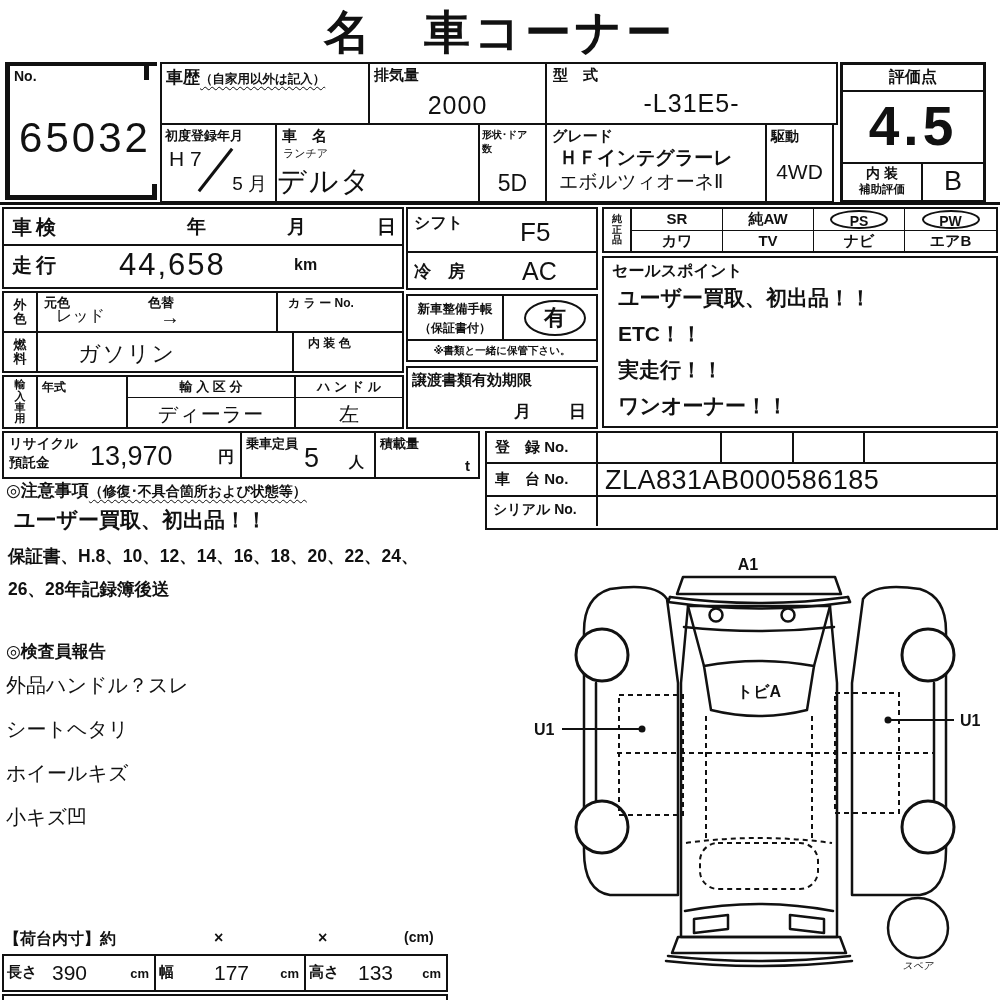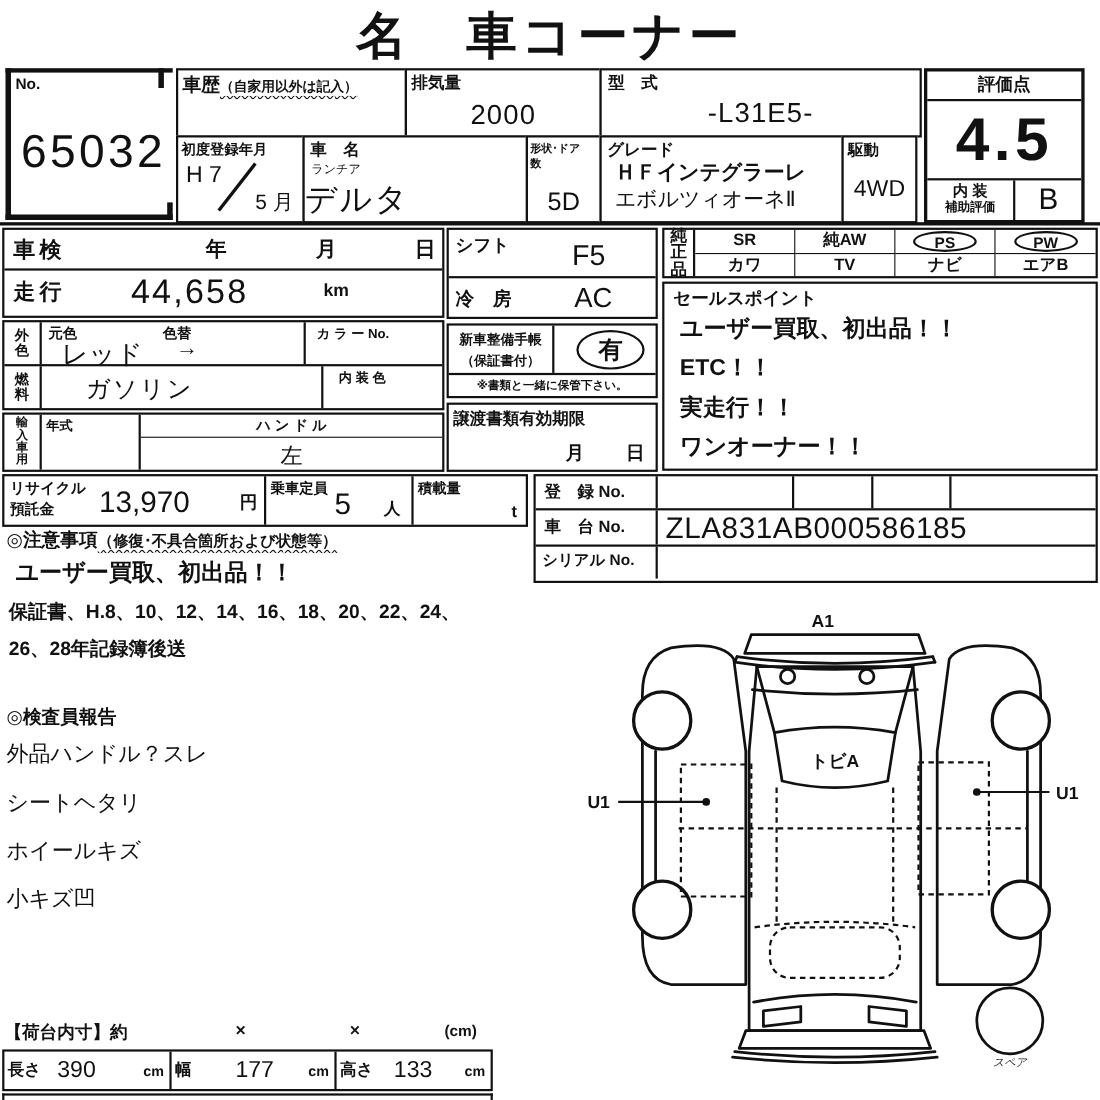--- a/index.html
+++ b/index.html
@@ -95,21 +95,21 @@
   </div>
 
   <div class="box" style="left:2px;top:291px;width:402px;height:82px;">
     <div class="abs" style="left:0;top:0;width:100%;height:40px;border-bottom:2px solid #111;display:flex;">
       <div style="width:32px;border-right:2px solid #111;display:flex;align-items:center;justify-content:center;">
         <span class="vtxt" style="width:1em;font-size:13px;">外色</span>
       </div>
       <div style="flex:1;position:relative;">
         <span class="b" style="position:absolute;left:6px;top:1px;font-size:13px;">元色</span>
         <span class="b" style="position:absolute;left:110px;top:1px;font-size:13px;">色替</span>
-        <span style="position:absolute;left:18px;top:13px;font-size:24px;">レッド</span>
+        <span style="position:absolute;left:18px;top:13px;font-size:16px;">レッド</span>
         <span style="position:absolute;left:122px;top:13px;font-size:20px;font-weight:bold;">→</span>
       </div>
       <div style="width:124px;border-left:2px solid #111;position:relative;">
         <span class="b" style="position:absolute;left:10px;top:2px;font-size:12px;">カ ラ ー No.</span>
       </div>
     </div>
     <div class="abs" style="left:0;top:40px;width:100%;height:38px;display:flex;">
       <div style="width:32px;border-right:2px solid #111;display:flex;align-items:center;justify-content:center;">
         <span class="vtxt" style="width:1em;font-size:13px;">燃料</span>
       </div>
@@ -121,20 +121,24 @@
       </div>
     </div>
   </div>
 
   <div class="box" style="left:2px;top:375px;width:402px;height:54px;display:flex;">
     <div style="width:32px;border-right:2px solid #111;display:flex;align-items:center;justify-content:center;">
       <span class="vtxt" style="width:1em;font-size:11px;">輸入車用</span>
     </div>
     <div style="width:88px;border-right:2px solid #111;position:relative;">
       <span class="b" style="position:absolute;left:4px;top:2px;font-size:12px;">年式</span>
+    </div>
+    <div style="width:166px;border-right:2px solid #111;position:relative;">
+      <div class="b" style="text-align:center;font-size:13px;margin-top:1px;border-bottom:1.5px solid #111;padding-bottom:1px;">輸 入 区 分</div>
+      <div style="text-align:center;font-size:20px;margin-top:3px;letter-spacing:1px;">ディーラー</div>
     </div>
     <div style="flex:1;position:relative;">
       <div class="b" style="text-align:center;font-size:13px;margin-top:1px;border-bottom:1.5px solid #111;padding-bottom:1px;">ハ ン ド ル</div>
       <div style="text-align:center;font-size:20px;margin-top:3px;">左</div>
     </div>
   </div>
 
   <div class="box" style="left:2px;top:431px;width:478px;height:48px;display:flex;">
     <div style="width:236px;border-right:2px solid #111;position:relative;">
       <div class="b" style="position:absolute;left:5px;top:2px;font-size:13.5px;">リサイクル</div>
@@ -178,21 +182,21 @@
   </div>
 
   <div class="box" style="left:406px;top:366px;width:192px;height:63px;">
     <div class="b" style="font-size:15px;margin:3px 0 0 4px;">譲渡書類有効期限</div>
     <span class="b" style="position:absolute;left:106px;bottom:4px;font-size:17px;">月</span>
     <span class="b" style="position:absolute;right:10px;bottom:4px;font-size:17px;">日</span>
   </div>
 
   <div class="box" style="left:602px;top:207px;width:396px;height:46px;display:flex;">
     <div style="width:26px;border-right:2px solid #111;display:flex;align-items:center;justify-content:center;">
-      <span class="vtxt" style="width:1em;font-size:15px;">純正品</span>
+      <span class="vtxt" style="width:1em;font-size:10px;">純正品</span>
     </div>
     <div style="flex:1;display:grid;grid-template-columns:1fr 1fr 1fr 1fr;grid-template-rows:1fr 1fr;">
       <div style="border-right:1.5px solid #111;border-bottom:1.5px solid #111;text-align:center;font-size:15px;font-weight:600;line-height:20px;"><span>SR</span></div>
       <div style="border-right:1.5px solid #111;border-bottom:1.5px solid #111;text-align:center;font-size:15px;font-weight:600;line-height:20px;"><span>純AW</span></div>
       <div style="border-right:1.5px solid #111;border-bottom:1.5px solid #111;text-align:center;line-height:18px;">
         <span class="oval" style="width:58px;height:19px;margin-top:1px;"><span style="font-size:14px;font-weight:600;line-height:16px;">PS</span></span>
       </div>
       <div style="border-bottom:1.5px solid #111;text-align:center;line-height:18px;">
         <span class="oval" style="width:58px;height:19px;margin-top:1px;"><span style="font-size:14px;font-weight:600;line-height:16px;">PW</span></span>
       </div>

